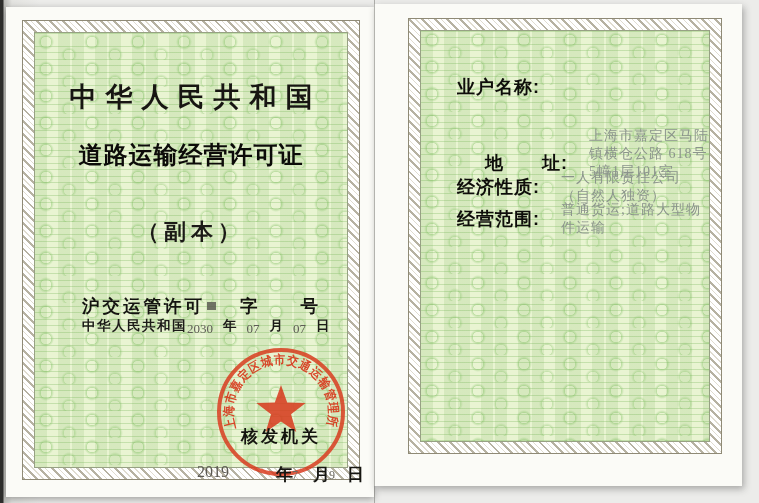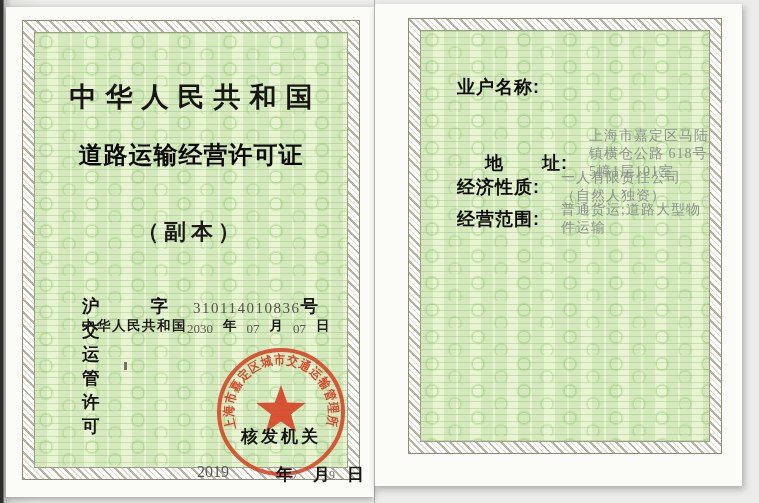--- a/index.html
+++ b/index.html
@@ -81,21 +81,20 @@
     <div class="guilloche">
 
       <div class="lp-abs" id="country">中华人民共和国</div>
       <div class="lp-abs" id="main-title">道路运输经营许可证</div>
       <div class="lp-abs" id="copy-type">（副本）</div>
 
       <div class="lp-abs" id="license-row">
         <span class="lbl-bold">沪交运管许可</span>
         <span id="redaction-mark"></span>
         <span class="lbl-bold" id="license-zi">字</span>
-        <span id="license-number">310114010836</span>
         <span class="lbl-bold" id="license-hao">号</span>
       </div>
 
       <div class="lp-abs" id="validity-row">
         <span id="validity-label">中华人民共和国</span>
         <span class="typed">2030</span>
         <span class="unit-sm gap10">年</span>
         <span class="typed gap10">07</span>
         <span class="unit-sm gap10">月</span>
         <span class="typed gap10">07</span>

